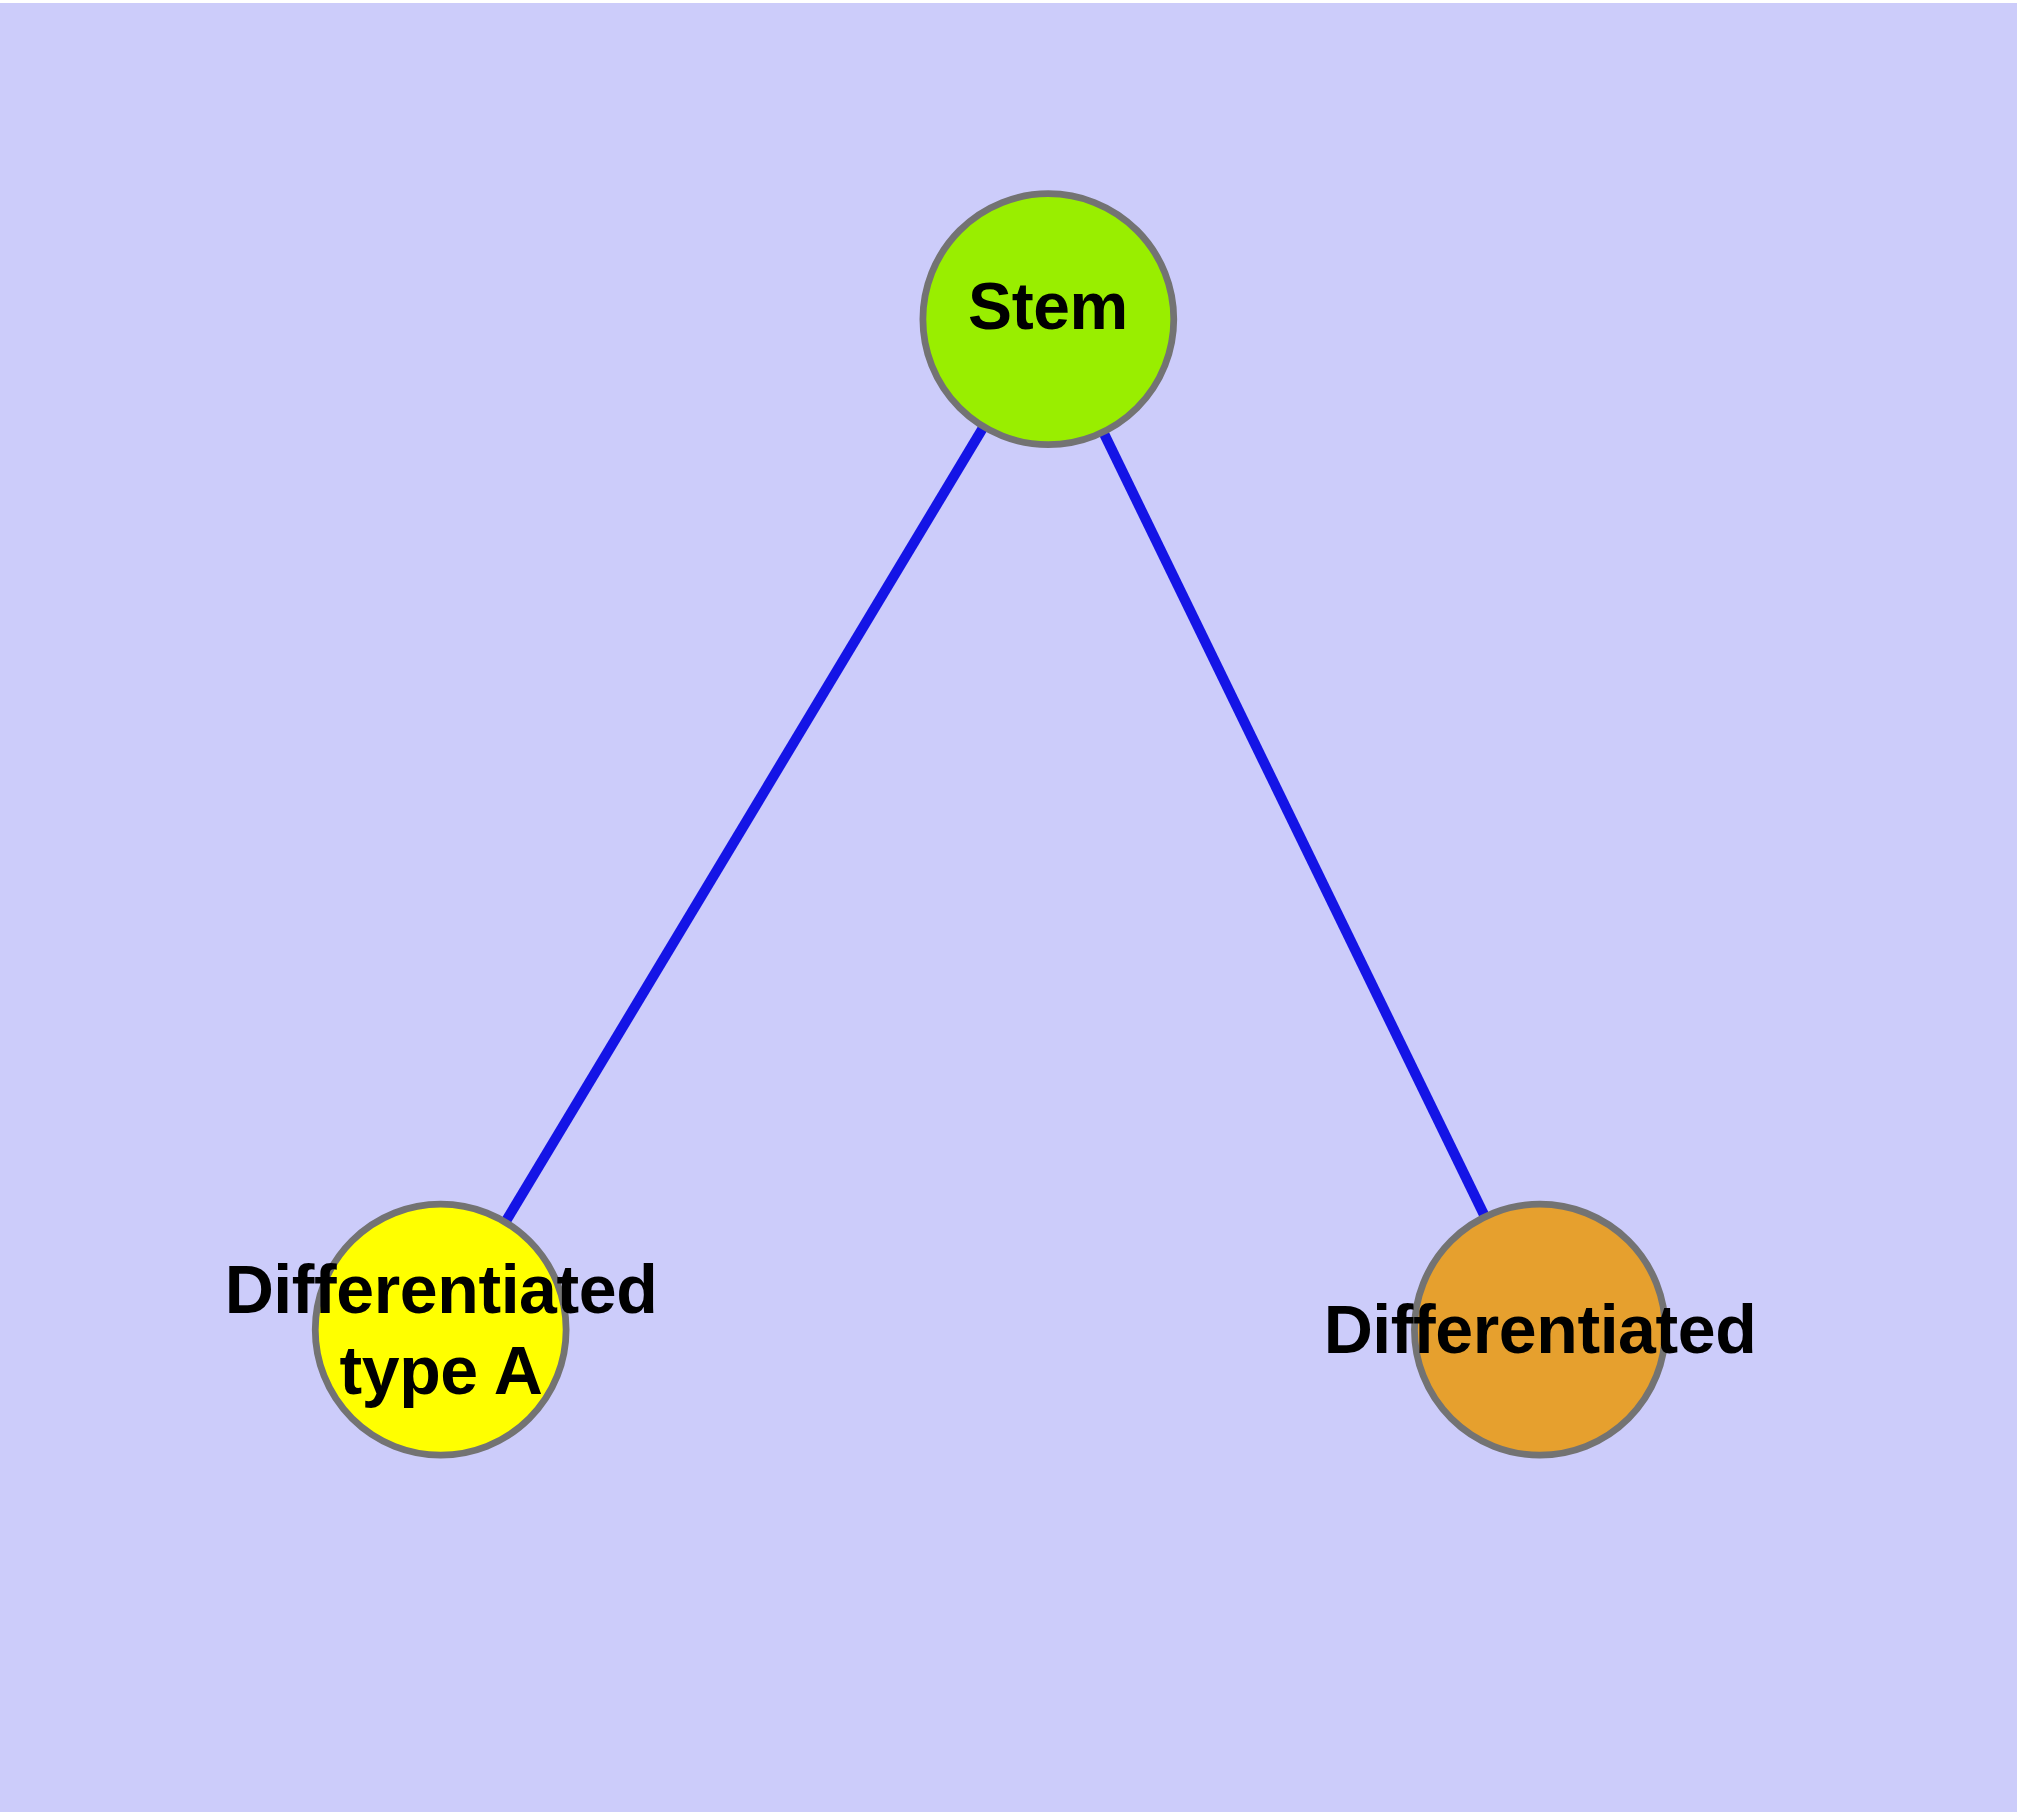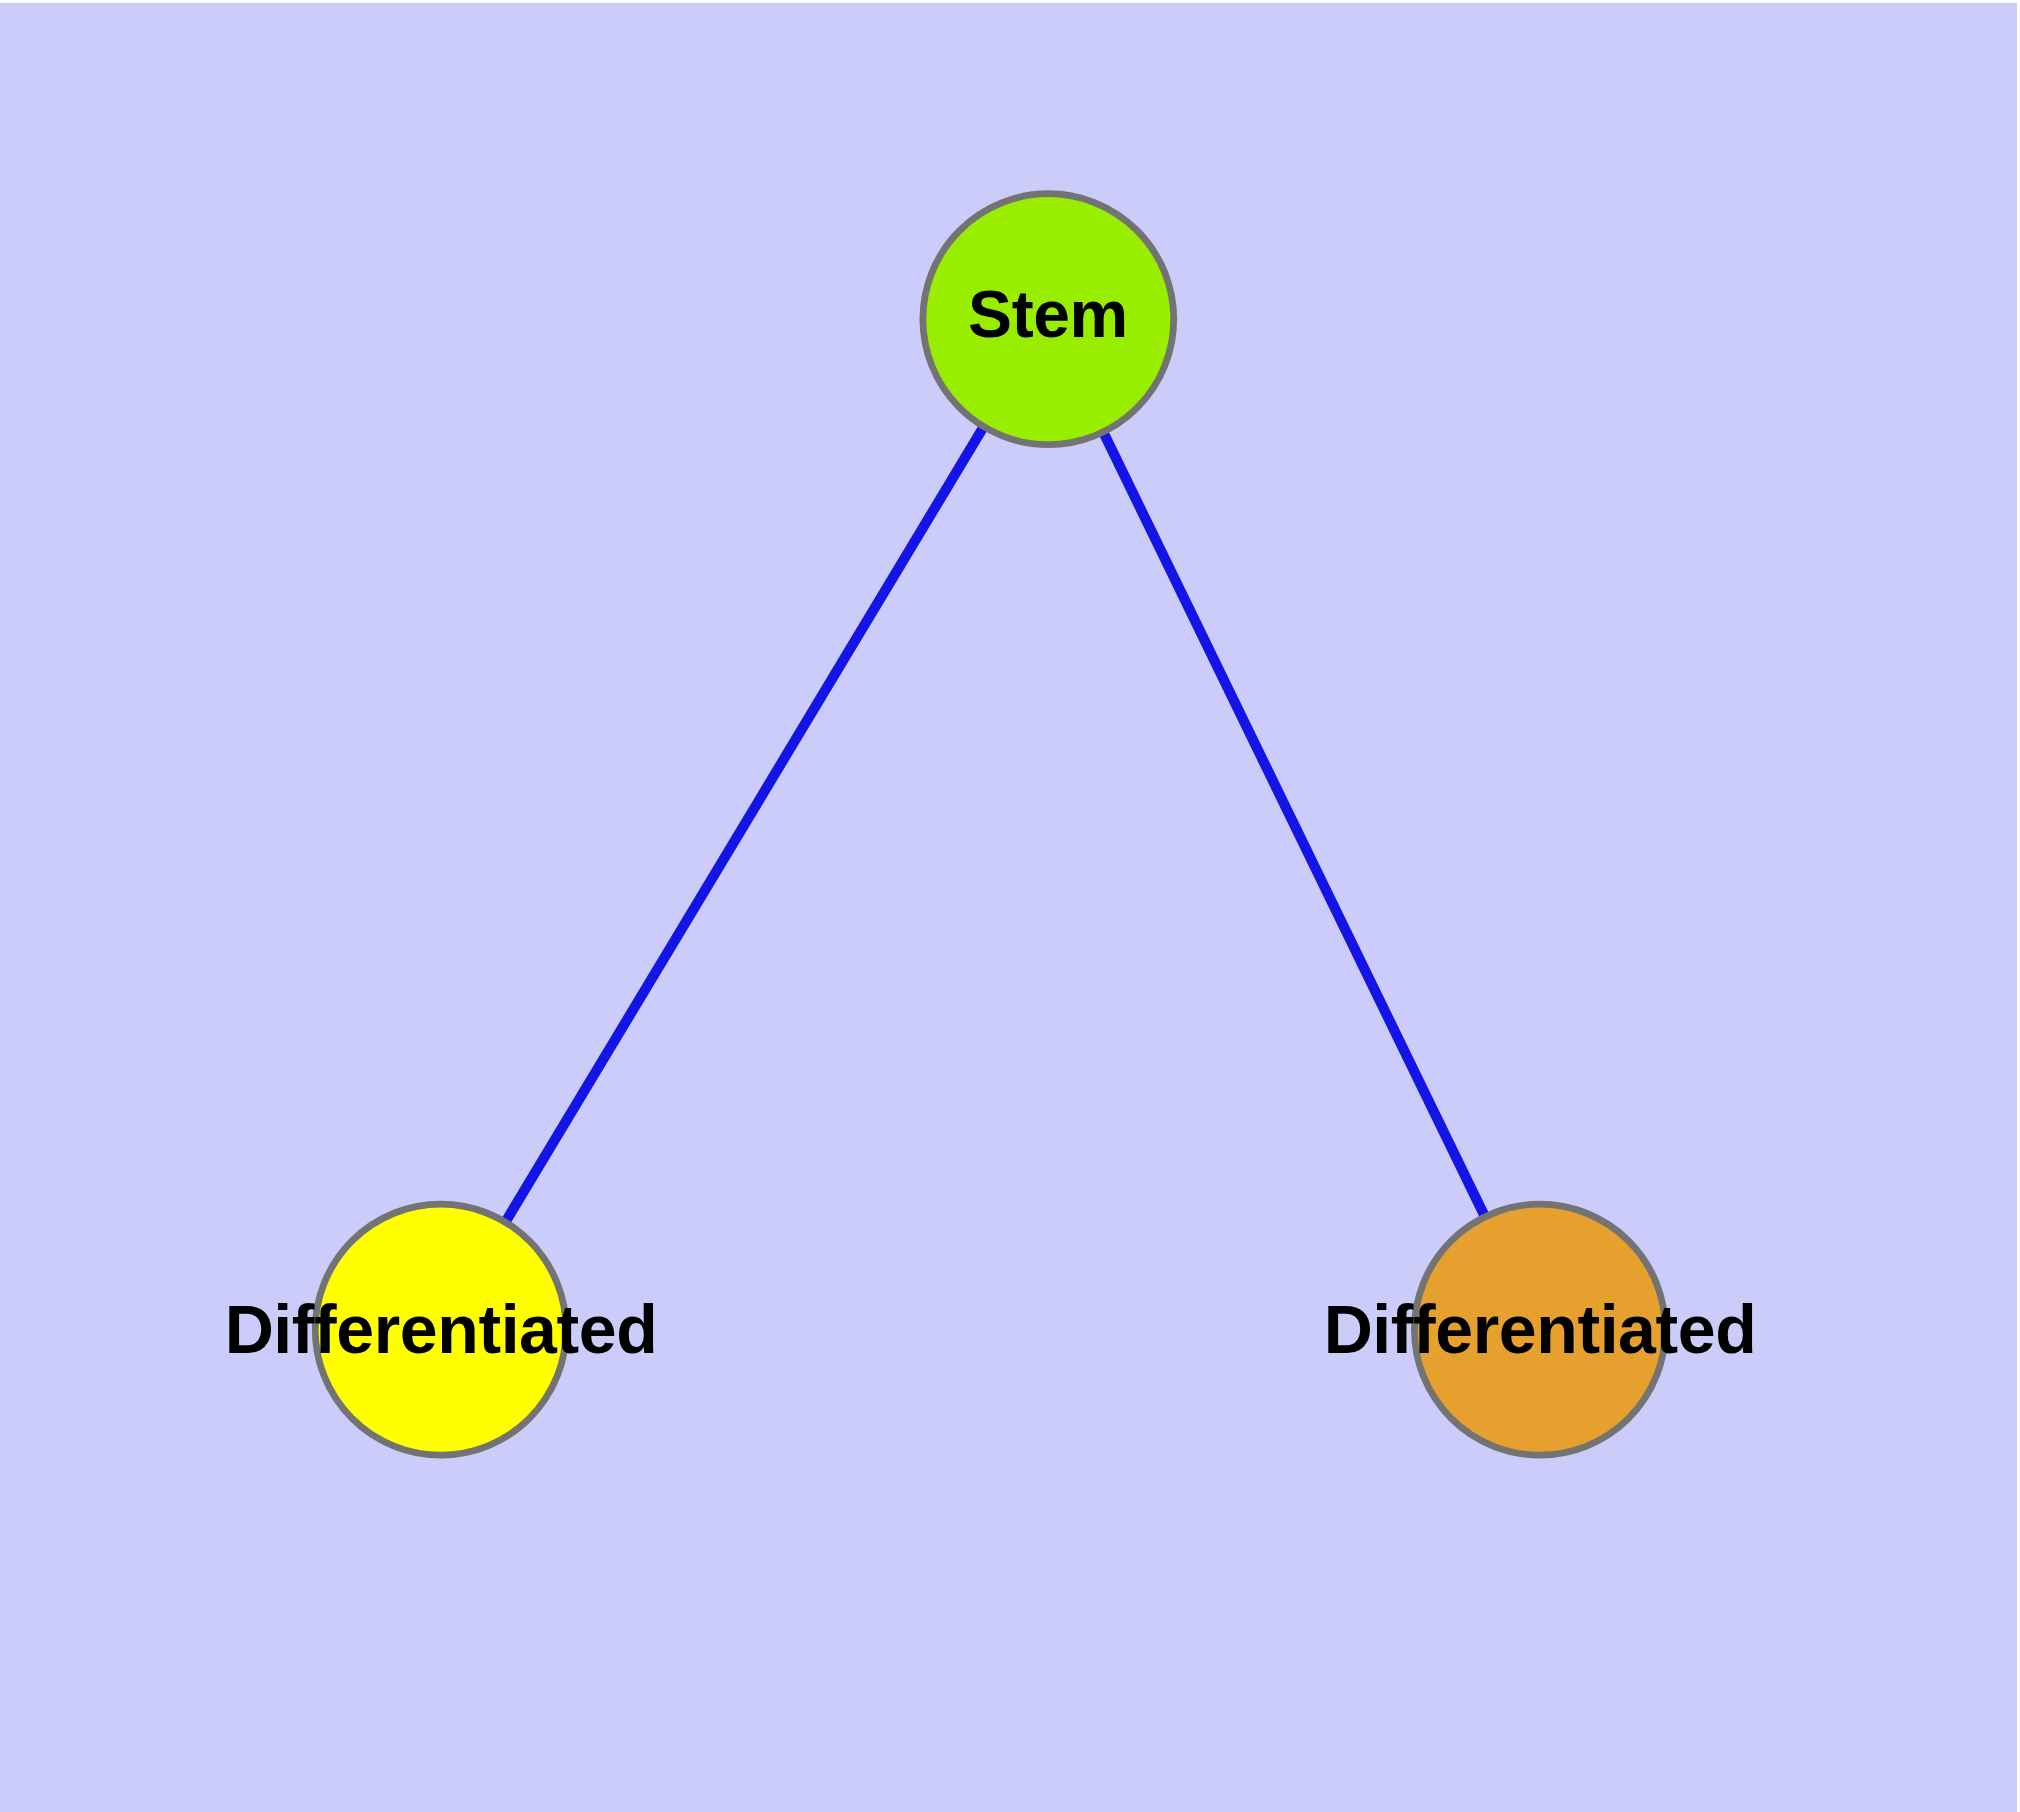--- a/index.html
+++ b/index.html
@@ -61,20 +61,20 @@
           <line x1="1302.6297495006743" y1="507.8804506979375" x2="1751.3702504993257" y2="1430.1195493020625" stroke="#1414e6" stroke-width="12" stroke-linecap="butt"></line>
         </g>
       <g id="nodes-layer">
           <circle cx="1237" cy="373" r="148" fill="#99ee00" stroke="#737373" stroke-width="8"></circle>
           <circle cx="520" cy="1565" r="148" fill="#ffff00" stroke="#737373" stroke-width="8"></circle>
           <circle cx="1817" cy="1565" r="148" fill="#e6a02e" stroke="#737373" stroke-width="8"></circle>
         </g>
     </svg>
 
     <div id="labels-layer">
-        <div class="node-label label-stem" style="left: 1048px; top: 312px; font-size: 66px; color: rgb(0, 0, 0);"><span>Stem</span></div>
-        <div class="node-label label-leaf" style="left: 441px; top: 1326px; font-size: 68px; color: rgb(0, 0, 0);"><span>Differentiated</span><br></div>
+        <div class="node-label label-stem" style="left: 1048px; top: 304px; font-size: 66px; color: rgb(0, 0, 0);"><span>Stem</span></div>
+        <div class="node-label label-leaf" style="left: 441px; top: 1326px; font-size: 68px; color: rgb(0, 0, 0);"><span>Differentiated</span><br><span>type A</span></div>
         <div class="node-label label-leaf" style="left: 1540px; top: 1326px; font-size: 68px; color: rgb(0, 0, 0);"><span>Differentiated</span><br></div>
       </div>
 
   </div>
 </div>
 
 
 </body></html>

